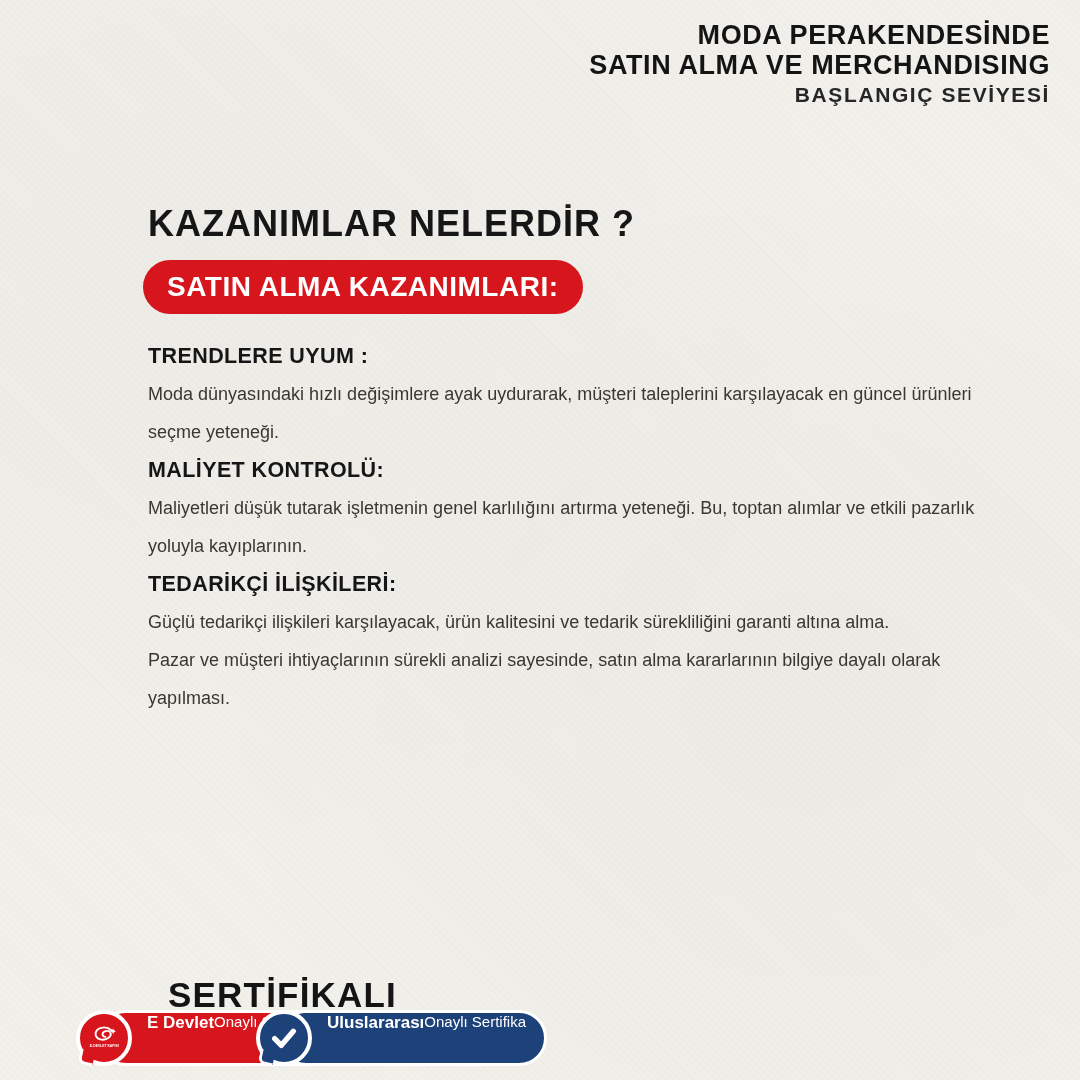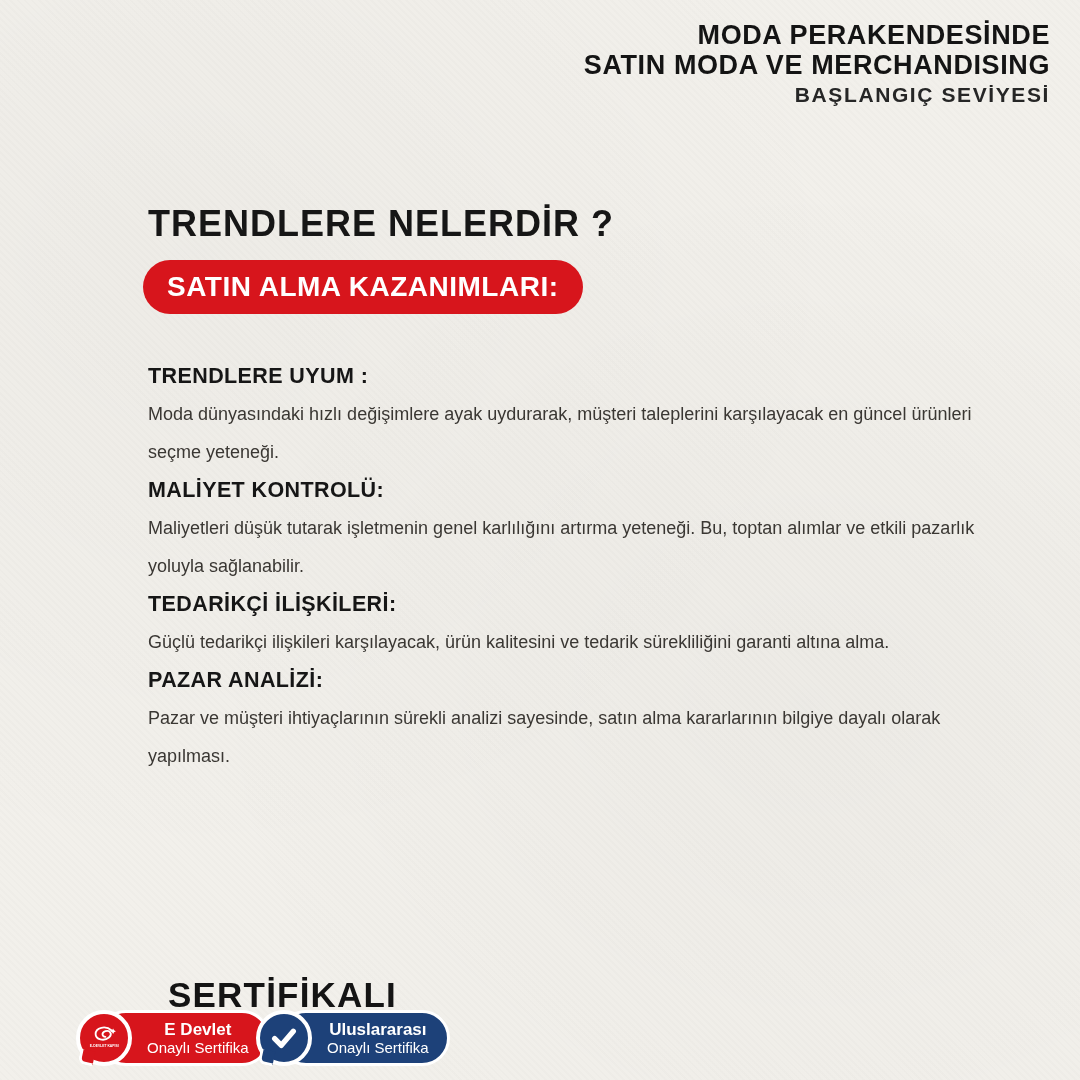--- a/index.html
+++ b/index.html
@@ -23,21 +23,21 @@
 
   
   .title{ position:absolute; left:148px; top:203px; font-size:36px; font-weight:800; letter-spacing:1px; color:#161616; }
 
   .pill{
     position:absolute; left:143px; top:260px; height:54px; line-height:54px;
     background:#d7151c; color:#fff; border-radius:27px; padding:0 24px;
     font-size:28px; font-weight:800; letter-spacing:.5px; white-space:nowrap;
   }
 
-  .content{ position:absolute; left:148px; top:357px; width:862px; }
+  .content{ position:absolute; left:148px; top:337px; width:862px; }
   .sec-h{ font-size:21.5px; font-weight:700; letter-spacing:.4px; line-height:38px; color:#161616; }
   .sec-p{ font-size:18px; font-weight:400; line-height:38px; color:#3a3733; }
 
   
   .cert-label{ position:absolute; left:168px; top:975px; font-size:35px; font-weight:800; letter-spacing:1.2px; color:#141414; }
 
   .badge{ position:absolute; display:flex; align-items:center; }
   .badge-red{ left:76px; top:1010px; }
   .badge-blue{ left:256px; top:1010px; }
 
@@ -51,62 +51,61 @@
   .tail{
     position:absolute; left:-1px; bottom:-3px; width:15px; height:15px;
     border-radius:0 0 0 7px; transform:rotate(12deg); z-index:-1;
     border-left:3px solid #fff; border-bottom:3px solid #fff;
   }
   .tail-red{ background:#d7151c; }
   .tail-blue{ background:#1d4179; }
 
   .badge-pill{
     margin-left:-34px; height:56px; border-radius:28px; border:3px solid #fff;
-    display:flex; flex-direction:column; justify-content:center; text-align:center;
+    display:flex; flex-direction:row; justify-content:center; text-align:center;
     padding:0 18px 0 46px; color:#fff; white-space:nowrap;
   }
   .badge-pill-red{ background:#d7151c; }
   .badge-pill-blue{ background:#1d4179; }
   .badge-title{ font-size:17px; font-weight:700; line-height:19px; }
   .badge-sub{ font-size:15px; font-weight:400; line-height:18px;text-align:right; }
 
   .edevlet-caption{
     color:#fff; font-size:8px; letter-spacing:0; transform:scale(.42);
     transform-origin:center top; margin-top:-1px; white-space:nowrap; font-weight:700;
   }
 </style>
 </head>
 <body>
 
 <div class="page">
 
   <header class="hdr">
     <div class="hdr-l1">MODA PERAKENDESİNDE</div>
-    <div class="hdr-l2">SATIN MODA VE MERCHANDISING</div>
+    <div class="hdr-l2">SATIN ALMA VE MERCHANDISING</div>
     <div class="hdr-l3">BAŞLANGIÇ SEVİYESİ</div>
   </header>
 
-  <h1 class="title">TRENDLERE NELERDİR ?</h1>
+  <h1 class="title">KAZANIMLAR NELERDİR ?</h1>
   <div class="pill">SATIN ALMA KAZANIMLARI:</div>
 
   <main class="content">
     <section>
       <h2 class="sec-h">TRENDLERE UYUM :</h2>
       <p class="sec-p">Moda dünyasındaki hızlı değişimlere ayak uydurarak, müşteri taleplerini karşılayacak en güncel ürünleri seçme yeteneği.</p>
     </section>
     <section>
       <h2 class="sec-h">MALİYET KONTROLÜ:</h2>
-      <p class="sec-p">Maliyetleri düşük tutarak işletmenin genel karlılığını artırma yeteneği. Bu, toptan alımlar ve etkili pazarlık yoluyla sağlanabilir.</p>
+      <p class="sec-p">Maliyetleri düşük tutarak işletmenin genel karlılığını artırma yeteneği. Bu, toptan alımlar ve etkili pazarlık yoluyla kayıplarının.</p>
     </section>
     <section>
       <h2 class="sec-h">TEDARİKÇİ İLİŞKİLERİ:</h2>
       <p class="sec-p">Güçlü tedarikçi ilişkileri karşılayacak, ürün kalitesini ve tedarik sürekliliğini garanti altına alma.</p>
     </section>
     <section>
-      <h2 class="sec-h">PAZAR ANALİZİ:</h2>
       <p class="sec-p">Pazar ve müşteri ihtiyaçlarının sürekli analizi sayesinde, satın alma kararlarının bilgiye dayalı olarak yapılması.</p>
     </section>
   </main>
 
   <div class="cert-label">SERTİFİKALI</div>
 
   <div class="badge badge-red">
     <div class="bubble bubble-red">
       <span class="tail tail-red"></span>
       <svg width="28" height="22" viewBox="0 0 40 30">

